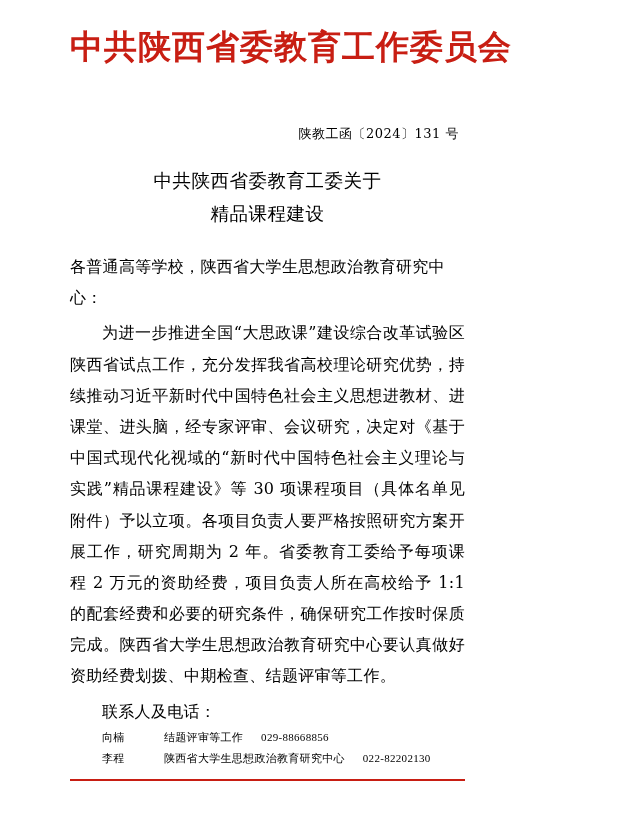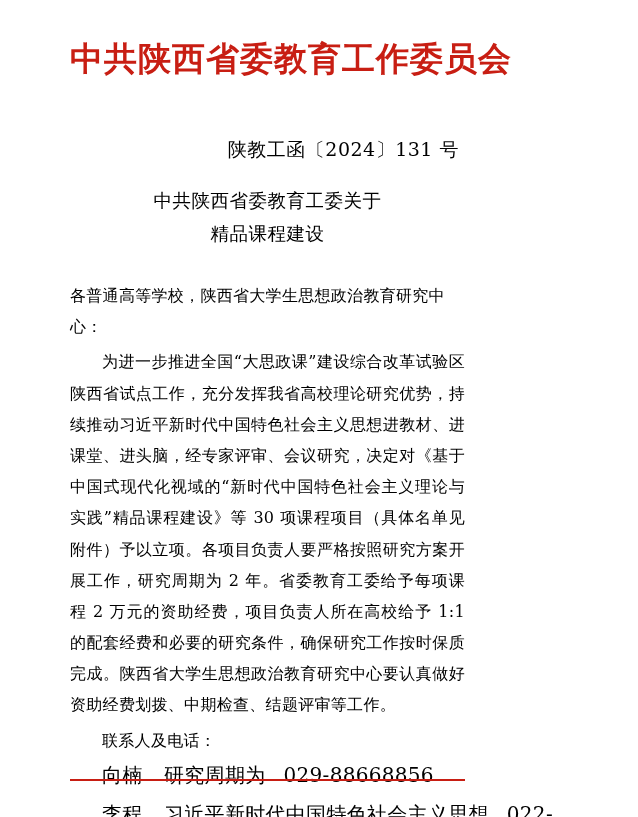--- a/index.html
+++ b/index.html
@@ -12,55 +12,55 @@
     background: #ffffff;
     font-family: "DejaVu Serif", "Liberation Serif", serif;
     color: #000000;
     overflow: hidden;
   }
   .page {
     position: relative;
     width: 535px;
     height: 817px;
     box-sizing: border-box;
-    padding: 16px 70px;
+    padding: 4px 70px;
   }
   .letterhead {
     text-align: center;
     padding-top: 22px;
   }
   .letterhead-title {
     color: #c81e13;
     font-family: "DejaVu Serif", "Liberation Serif", serif;
     font-weight: bold;
     font-size: 33px;
     letter-spacing: 1px;
     line-height: 1.25;
     white-space: nowrap;
   }
   .doc-number {
     margin-top: 58px;
     text-align: right;
-    font-size: 19px;
+    font-size: 13px;
     letter-spacing: 0.5px;
     padding-right: 6px;
   }
   .title-block {
     margin-top: 22px;
     text-align: center;
     font-weight: normal;
     font-size: 18.5px;
     line-height: 1.75;
     letter-spacing: 0.5px;
   }
   .title-line {
     white-space: nowrap;
   }
   .recipient {
-    margin-top: 30px;
+    margin-top: 21px;
     font-size: 16px;
     line-height: 1.95;
     letter-spacing: 0.3px;
   }
   .body-para {
     margin-top: 4px;
     font-size: 16px;
     line-height: 1.95;
     letter-spacing: 0.3px;
     text-align: justify;
@@ -68,25 +68,26 @@
     text-indent: 2em;
   }
   .contact-heading {
     margin-top: 4px;
     font-size: 16px;
     line-height: 1.95;
     text-indent: 2em;
     letter-spacing: 0.3px;
   }
   .contact-row {
-    font-size: 20px;
+    font-size: 11px;
     line-height: 1.95;
     letter-spacing: 0.3px;
     display: flex;
     padding-left: 32px;
+    font-family: Liberation Serif, serif;
   }
   .contact-name {
     width: 62px;
     flex: 0 0 62px;
   }
   .contact-org {
     flex: 0 0 auto;
   }
   .contact-phone {
     padding-left: 18px;
@@ -119,25 +120,25 @@
   </div>
 
   <div class="recipient">各普通高等学校，陕西省大学生思想政治教育研究中心：</div>
 
   <div class="body-para">为进一步推进全国“大思政课”建设综合改革试验区陕西省试点工作，充分发挥我省高校理论研究优势，持续推动习近平新时代中国特色社会主义思想进教材、进课堂、进头脑，经专家评审、会议研究，决定对《基于中国式现代化视域的“新时代中国特色社会主义理论与实践”精品课程建设》等 30 项课程项目（具体名单见附件）予以立项。各项目负责人要严格按照研究方案开展工作，研究周期为 2 年。省委教育工委给予每项课程 2 万元的资助经费，项目负责人所在高校给予 1:1 的配套经费和必要的研究条件，确保研究工作按时保质完成。陕西省大学生思想政治教育研究中心要认真做好资助经费划拨、中期检查、结题评审等工作。</div>
 
   <div class="contact-heading">联系人及电话：</div>
 
   <div class="contact-row">
     <span class="contact-name">向楠</span>
-    <span class="contact-org">研究周期为</span>
+    <span class="contact-org">结题评审等工作</span>
     <span class="contact-phone">029-88668856</span>
   </div>
 
   <div class="contact-row wide">
     <span class="contact-name">李程</span>
-    <span class="contact-org">习近平新时代中国特色社会主义思想</span>
+    <span class="contact-org">陕西省大学生思想政治教育研究中心</span>
     <span class="contact-phone">022-82202130</span>
   </div>
 
   <div class="footer-rule"></div>
 
 </div>
 
 </body></html>

